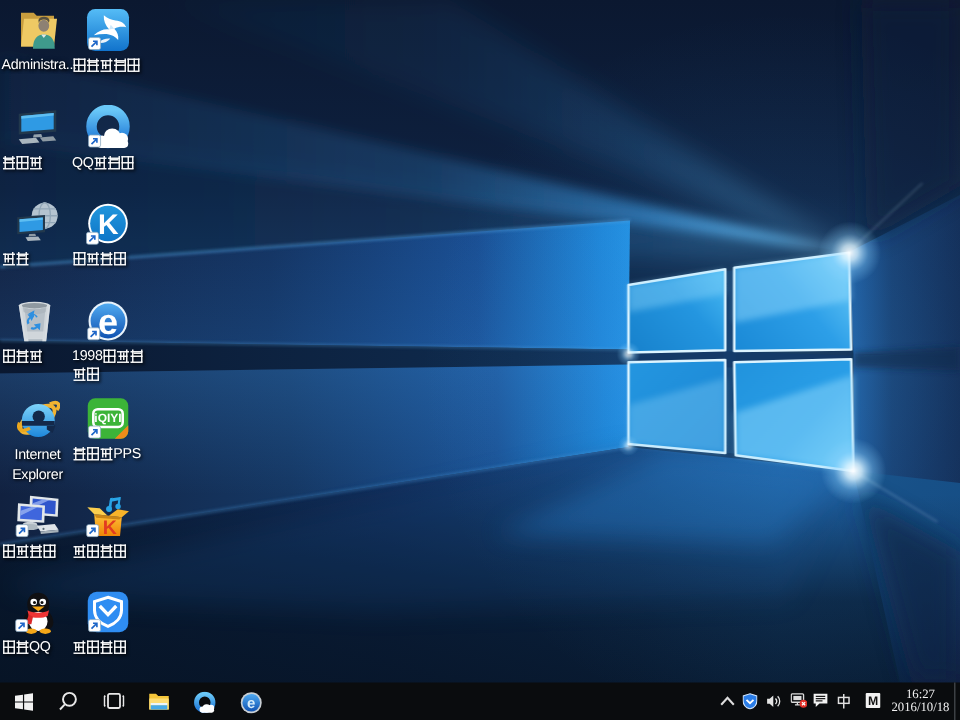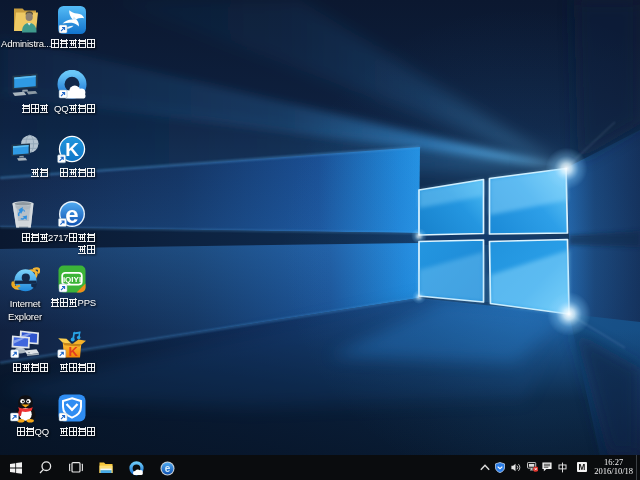--- a/index.html
+++ b/index.html
@@ -2,21 +2,21 @@
 <html><head><meta charset="utf-8">
 <style>
 html,body{margin:0;padding:0;width:640px;height:480px;overflow:hidden;background:#081426;
 font-family:"Liberation Sans",sans-serif;}
 #desk{position:absolute;left:0;top:0;width:640px;height:480px;}
 #wall{position:absolute;left:0;top:0;}
 .cell{position:absolute;width:48px;text-align:center;color:#fff;}
 .cell svg{display:block;margin:0 auto;}
 .lb{margin-top:2.5px;font-size:9.5px;line-height:12.5px;letter-spacing:-0.2px;
 text-shadow:1px 1px 2px rgba(0,0,0,0.95),0 0 3px rgba(0,0,0,0.7);}
-.cjr{display:flex;justify-content:flex-end;align-items:center;height:12px;margin-top:2.5px;
+.cjr{display:flex;justify-content:flex-start;align-items:center;height:12px;margin-top:2.5px;
 filter:drop-shadow(1px 1px 1px rgba(0,0,0,0.9));}
 .cjr .lt{font-size:9.5px;letter-spacing:-0.2px;text-shadow:none;}
 .cj{display:inline-block;width:8px;height:8.5px;margin:0 0.6px;background-repeat:no-repeat;
 background-image:linear-gradient(rgba(255,255,255,0.93),rgba(255,255,255,0.93)),linear-gradient(rgba(255,255,255,0.93),rgba(255,255,255,0.93)),linear-gradient(rgba(255,255,255,0.93),rgba(255,255,255,0.93)),linear-gradient(rgba(255,255,255,0.93),rgba(255,255,255,0.93)),linear-gradient(rgba(255,255,255,0.93),rgba(255,255,255,0.93)),linear-gradient(rgba(255,255,255,0.93),rgba(255,255,255,0.93));
 background-size:8px 1px,8px 1px,8px 1px,1px 8.5px,1px 8.5px,1px 8.5px;
 background-position:0 0,0 3.5px,0 7.5px,0 0,7px 0,3.5px 0;}
 .cj.a{background-size:8px 1px,8px 1px,8px 1px,1px 8.5px,1px 8.5px,5px 1px;
 background-position:0 0.5px,0 4px,0 7.5px,1px 0,6.5px 0,1.5px 2px;}
 .cj.b{background-size:8px 1px,6px 1px,8px 1px,1px 6px,1px 8.5px,1px 5px;
 background-position:0 1px,1px 4px,0 7.5px,1.5px 1px,6px 0,3.5px 2px;}
@@ -351,21 +351,21 @@
       </div>
 </div>
 <div class="cell" style="left:48px;top:199px">
 <svg width="30" height="30" viewBox="0 0 30 30">
 <circle cx="15" cy="15" r="13" fill="#e9f3fb"></circle>
 <circle cx="15" cy="15" r="11.6" fill="url(#e25g)"></circle>
 <text x="15" y="23.5" font-size="24" font-weight="bold" fill="#fff" text-anchor="middle" font-family="Liberation Sans">e</text>
 <use href="#badge" x="1.2" y="19.3"></use>
 </svg>
 <div class="cjr">
-        <span class="lt">2717</span>
+        <span class="lt">1998</span>
         <b class="cj"></b>
         <b class="cj b"></b>
         <b class="cj a"></b>
       </div>
 <div class="cjr">
         <b class="cj b"></b>
         <b class="cj"></b>
       </div>
 </div>
 <div class="cell" style="left:48px;top:264px">

